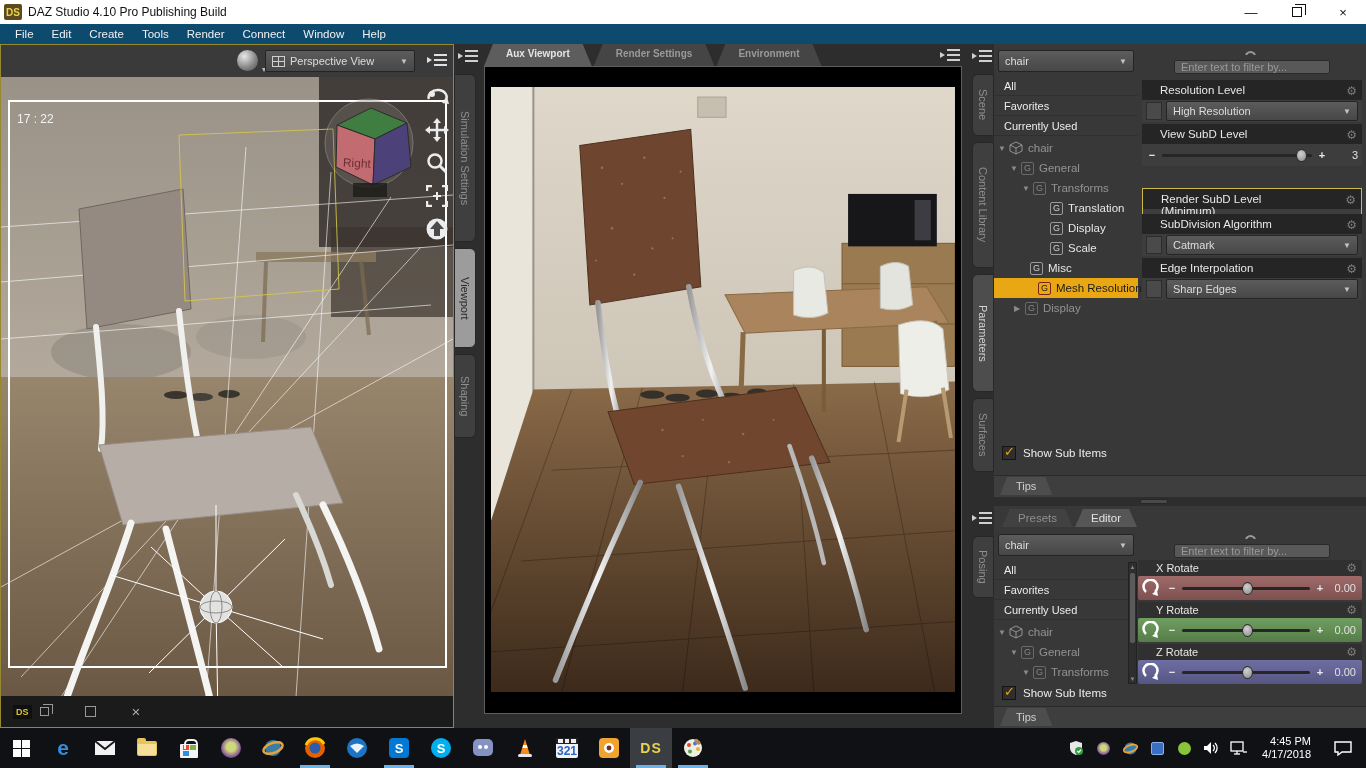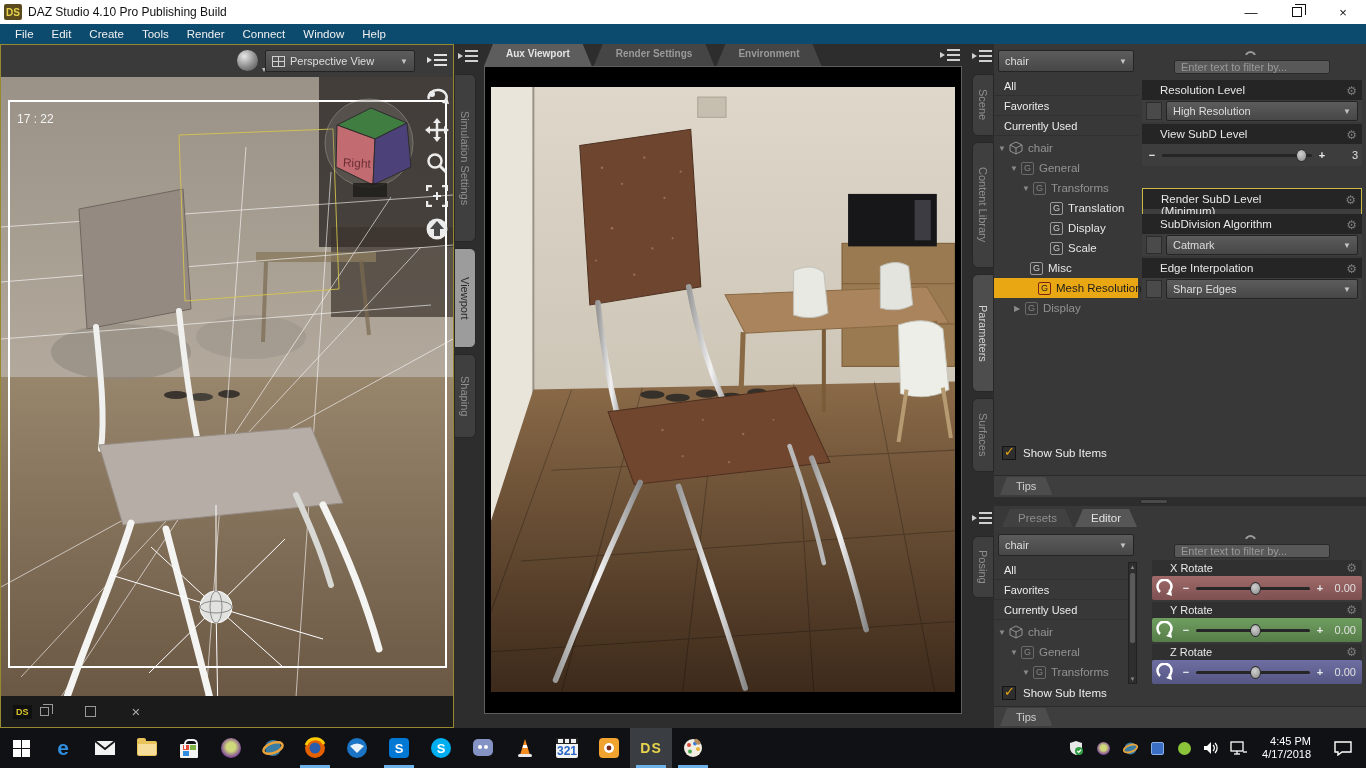--- a/index.html
+++ b/index.html
@@ -115,21 +115,21 @@
     font-family:"DejaVu Sans", sans-serif; }
   .tips-bar { position:absolute; left:0; bottom:0; right:0; height:22px; background:#3e3e3e; border-top:1px solid #2a2a2a; }
   .tips-tab { position:absolute; left:6px; top:1px; padding:3px 16px; background:#4d4d4d; color:#cfcfcf;
     clip-path:polygon(7px 0, calc(100% - 7px) 0, 100% 100%, 0 100%); }
 
   .ptabs { position:absolute; left:8px; top:3px; display:flex; gap:2px; }
   .ptab { padding:3px 16px; background:#414141; color:#8f8f8f; font-size:11.5px;
     clip-path:polygon(8px 0, calc(100% - 8px) 0, 100% 100%, 0 100%); }
   .ptab.active { background:#565656; color:#e2e2e2; }
 
-  .rot-group { position:absolute; left:158px; right:4px; }
+  .rot-group { position:absolute; left:144px; right:4px; }
   .rot-head { height:16px; display:flex; align-items:center; padding:0 5px 0 18px; background:#303030;
     color:#e8e8e8; }
   .rot-row { height:24px; display:flex; align-items:center; padding:0 6px 0 2px; gap:4px; border-radius:2px; }
   .rot-icon { width:22px; height:22px; flex:none; display:flex; align-items:center; justify-content:center; }
   .scrollbar { position:absolute; width:9px; background:#2e2e2e; border:1px solid #222; }
   .sb-thumb { position:absolute; left:1px; width:5px; background:#5a5a5a; border-radius:2px; }
   .sb-arr { position:absolute; left:0; width:7px; text-align:center; color:#888; font-size:6px; }
   .divider-dots { position:absolute; left:172px; top:455px; width:28px; height:5px; background:#4a4a4a;
     border:1px solid #262626; border-radius:2px; }
 

